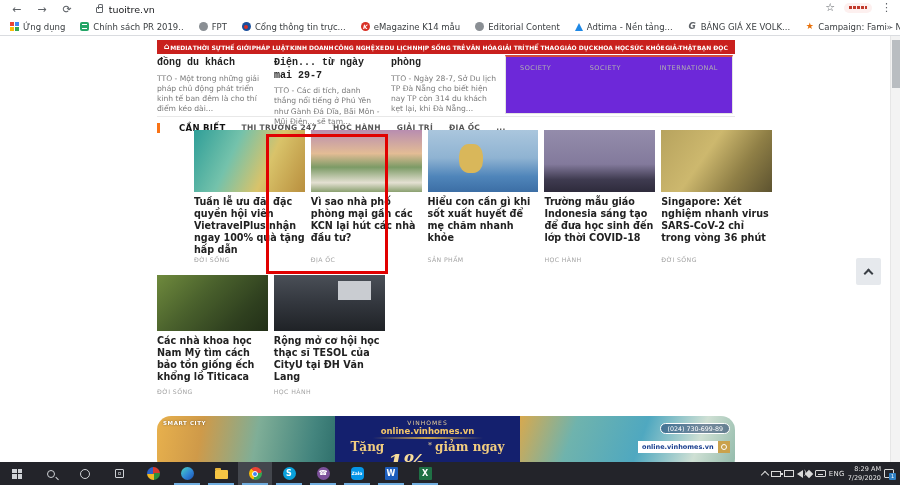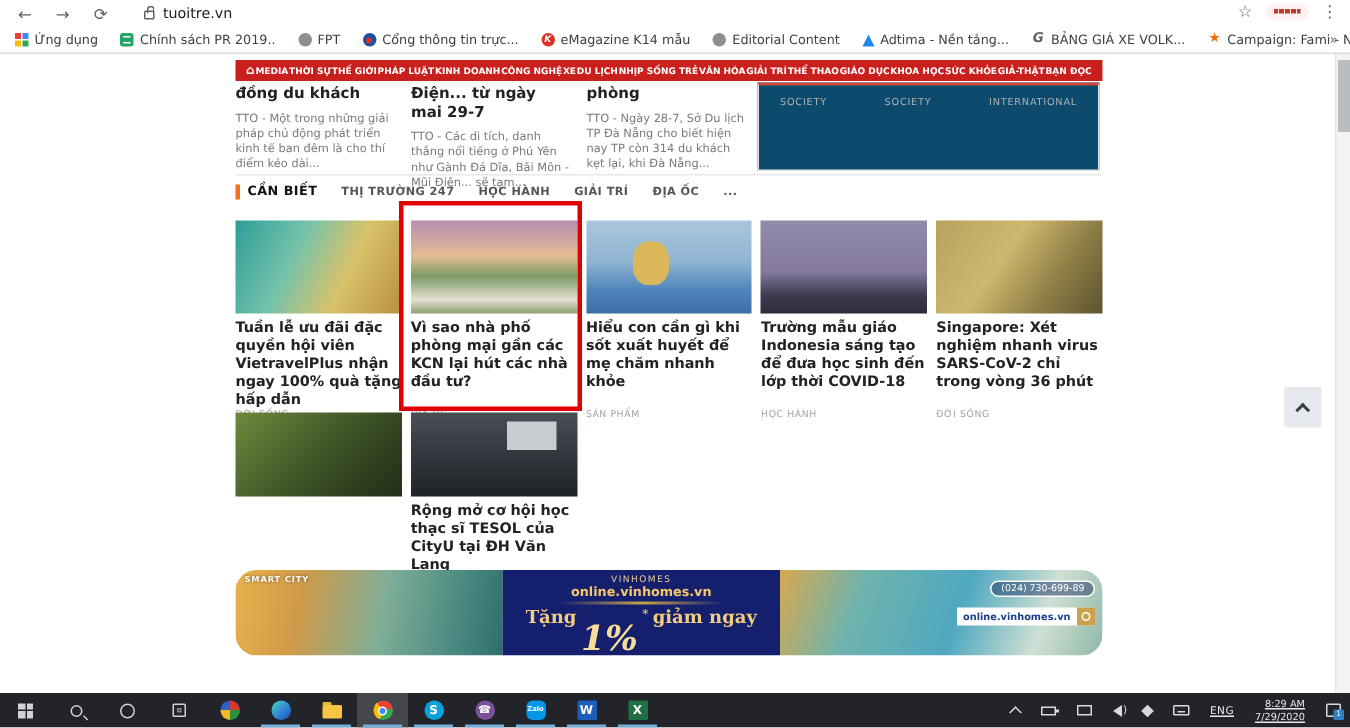--- a/index.html
+++ b/index.html
@@ -40,35 +40,35 @@
 
   
   .navbar { position:absolute; left:157px; top:40px; width:578px; height:14px; background:#c9201d;
     display:flex; align-items:center; justify-content:space-between; padding:0 7px; white-space:nowrap; overflow:hidden; }
   .navbar span { color:#fff; font-size:6px; font-weight:bold; letter-spacing:0; }
   .nav-home { font-size:8px !important; margin-top:-1px; }
 
   
   .teasers { position:absolute; left:157px; top:57px; width:340px; display:flex; gap:11px; }
   .tease { width:106px; }
-  .tease .tt { font-size:10px; font-weight:bold; color:#222; line-height:1.25; }
+  .tease .tt { font-size:10px; font-weight:bold; color:#222; line-height:1.25;font-family:Liberation Mono, monospace; }
   .tease .td { font-size:7.6px; color:#7a7a7a; line-height:1.35; margin-top:4px; }
   .widget { position:absolute; left:505px; top:55px; width:228px; height:59px; border:1px solid #e3e3e3; border-top:2px solid #d24a3f;
-    display:flex; justify-content:space-between; padding:7px 14px 0 14px; background:#0c4a6e; }
+    display:flex; justify-content:space-between; padding:7px 14px 0 14px; background:#6d28d9; }
   .widget span { font-size:6.5px; color:#b0b0b0; letter-spacing:.5px; }
   .divider { position:absolute; left:157px; top:116px; width:578px; height:1px; background:#e8e8e8; }
 
   
   .tabs { position:absolute; left:157px; top:121px; width:578px; height:13px; display:flex; align-items:center; gap:16px; }
   .tab { font-size:7.5px; color:#555; font-weight:bold; letter-spacing:.3px; }
-  .tab.active { font-size:8.5px; color:#111; border-left:3px solid #f97316; padding-left:5px; }
+  .tab.active { font-size:8.5px; color:#111; border-left:3px solid #f97316; padding-left:19px; }
 
   
   .grid { position:absolute; left:157px; width:578px; display:grid; grid-template-columns:repeat(5,1fr); column-gap:6px; }
-  .grid1 { top:147px; height:135px; }
+  .grid1 { top:130px; height:135px;margin-left:37px; }
   .grid2 { top:275px; height:122px; }
   .card { display:flex; flex-direction:column; height:100%; }
   .cimg { width:100%; flex:none; }
   .grid1 .cimg { height:62px; }
   .grid2 .cimg { height:56px; }
   .ttl { font-size:9.6px; font-weight:bold; color:#222; line-height:1.26; margin-top:4px; }
   .cat { font-size:6.2px; color:#a3a3a3; letter-spacing:.4px; margin-top:auto; padding-bottom:2px; }
 
   
   .i-r1c1 { background:linear-gradient(115deg,#2f9e98 0%,#74c2ab 35%,#d9c36a 65%,#b98f3e 100%); }
@@ -83,21 +83,21 @@
   .i-r2c3::after { content:""; position:absolute; left:38%; top:15%; width:42%; height:52%; background:#3c5584; }
   .i-r2c4 { background:linear-gradient(180deg,#4a4f57 0%,#33373e 50%,#1f2226 100%); position:relative; }
   .i-r2c4::after { content:""; position:absolute; right:12%; top:10%; width:30%; height:34%; background:#c9ccd1; }
   .i-r2c5 { background:linear-gradient(180deg,#9fb4c8 0%,#d5dde3 35%,#c3c8cd 70%,#aab0b6 100%); position:relative; }
   .i-r2c5::after { content:""; position:absolute; left:30%; top:6%; width:58%; height:20%; background:#2f5fc4; }
 
   
   .hl { position:absolute; left:266px; top:134px; width:122px; height:140px; border:3px solid #e10000; z-index:40; pointer-events:none; }
 
   
-  .banner { position:absolute; left:157px; top:380px; width:578px; height:57px; display:flex; overflow:hidden;border-radius:14px; }
+  .banner { position:absolute; left:157px; top:416px; width:578px; height:57px; display:flex; overflow:hidden;border-radius:14px; }
   .b-left { width:178px; background:linear-gradient(100deg,#e8b14d 0%,#cf9a49 25%,#7fae97 55%,#44857e 85%,#2e6f6b 100%); position:relative; }
   .b-left .slogo { position:absolute; left:6px; top:4px; color:#fff; font-size:5.5px; font-weight:bold; letter-spacing:.6px; text-shadow:0 0 2px rgba(0,0,0,.5); }
   .b-center { width:185px; background:#14206e; color:#f3c469; text-align:center; padding-top:3px; position:relative; }
   .b-brand { font-size:6px; letter-spacing:1px; color:#e8cf9a; }
   .b-site { font-size:8.5px; font-weight:bold; color:#f5c76a; }
   .b-line { width:110px; height:2px; margin:1px auto 2px auto; background:linear-gradient(90deg,transparent,#caa24d,transparent); }
   .b-offer { display:flex; align-items:center; justify-content:center; gap:3px; font-family:"DejaVu Serif","Liberation Serif",serif; }
   .b-stack { display:flex; flex-direction:column; line-height:1;gap:24px; }
   .b-w1 { font-size:12px; font-weight:bold; color:#f2cd7f; }
   .b-w2 { font-size:7px; color:#f2cd7f; }
@@ -134,21 +134,21 @@
   .ic-edge { width:13px; height:13px; border-radius:50%; background:linear-gradient(135deg,#49d6c2 0%,#2f86d6 55%,#1b4fae 100%); }
   .ic-folder { width:13px; height:9px; background:#f6c544; border-radius:1px; position:relative; margin-top:2px; }
   .ic-folder::before { content:""; position:absolute; top:-2px; left:0; width:6px; height:2px; background:#e8b43a; border-radius:1px 1px 0 0; }
   .ic-chrome { width:13px; height:13px; border-radius:50%; background:conic-gradient(from -40deg,#ea4335 0 120deg,#34a853 120deg 240deg,#fbbc05 240deg 360deg); position:relative; }
   .ic-chrome::after { content:""; position:absolute; inset:3.5px; background:#4285f4; border:1px solid #fff; border-radius:50%; }
   .ic-skype { width:13px; height:13px; border-radius:50%; background:#0aa1dc; color:#fff; font-size:8px; font-weight:bold; text-align:center; line-height:13px; }
   .ic-viber { width:13px; height:13px; border-radius:50%; background:#7c519b; color:#fff; font-size:7px; text-align:center; line-height:13px; }
   .ic-zalo { width:13px; height:13px; border-radius:4px; background:#0596e8; color:#fff; font-size:4.5px; font-weight:bold; text-align:center; line-height:13px; }
   .ic-word { width:13px; height:13px; background:#1d5ebd; color:#fff; font-size:8px; font-weight:bold; text-align:center; line-height:13px; border-radius:1px; }
   .ic-excel { width:13px; height:13px; background:#1f7145; color:#fff; font-size:8px; font-weight:bold; text-align:center; line-height:13px; border-radius:1px; }
-  .tray { margin-left:auto; display:flex; align-items:center; gap:14px; padding-right:6px; color:#e8e8e8;text-decoration:underline; }
+  .tray { margin-left:auto; display:flex; align-items:center; gap:3px; padding-right:6px; color:#e8e8e8; }
   .tr-chev { width:6px; height:6px; border-left:1.4px solid #dadada; border-top:1.4px solid #dadada; transform:rotate(45deg); margin-top:2px; }
   .tr-batt { width:10px; height:6px; border:1px solid #dadada; position:relative; }
   .tr-batt::after { content:""; position:absolute; right:-3px; top:1px; width:2px; height:2px; background:#dadada; }
   .tr-net { width:10px; height:7px; border:1px solid #dadada; }
   .tr-vol { width:0; height:0; border-top:4px solid transparent; border-bottom:4px solid transparent; border-right:6px solid #dadada; position:relative; }
   .tr-vol::after { content:")"; position:absolute; left:7px; top:-5px; font-size:7px; color:#dadada; }
   .tr-dia { width:6px; height:6px; background:#dadada; transform:rotate(45deg); }
   .tr-kbd { width:11px; height:7px; border:1px solid #dadada; border-radius:1px; position:relative; }
   .tr-kbd::after { content:""; position:absolute; left:2px; bottom:1px; right:2px; height:1px; background:#dadada; }
   .tr-lang { font-size:7px; letter-spacing:.3px; }
@@ -293,20 +293,21 @@
       <div class="ttl">Singapore: Xét nghiệm nhanh virus SARS-CoV-2 chỉ trong vòng 36 phút</div>
       <div class="cat">ĐỜI SỐNG</div>
     </div>
   </div>
 
   <div class="hl"></div>
 
   <div class="grid grid2">
     <div class="card">
       <div class="cimg i-r2c1"></div>
+      <div class="ttl">Các nhà khoa học Nam Mỹ tìm cách bảo tồn giống ếch khổng lồ Titicaca</div>
       <div class="cat">ĐỜI SỐNG</div>
     </div>
     <div class="card">
       <div class="cimg i-r2c4"></div>
       <div class="ttl">Rộng mở cơ hội học thạc sĩ TESOL của CityU tại ĐH Văn Lang</div>
       <div class="cat">HỌC HÀNH</div>
     </div>
   </div>
 
   <div class="banner">

